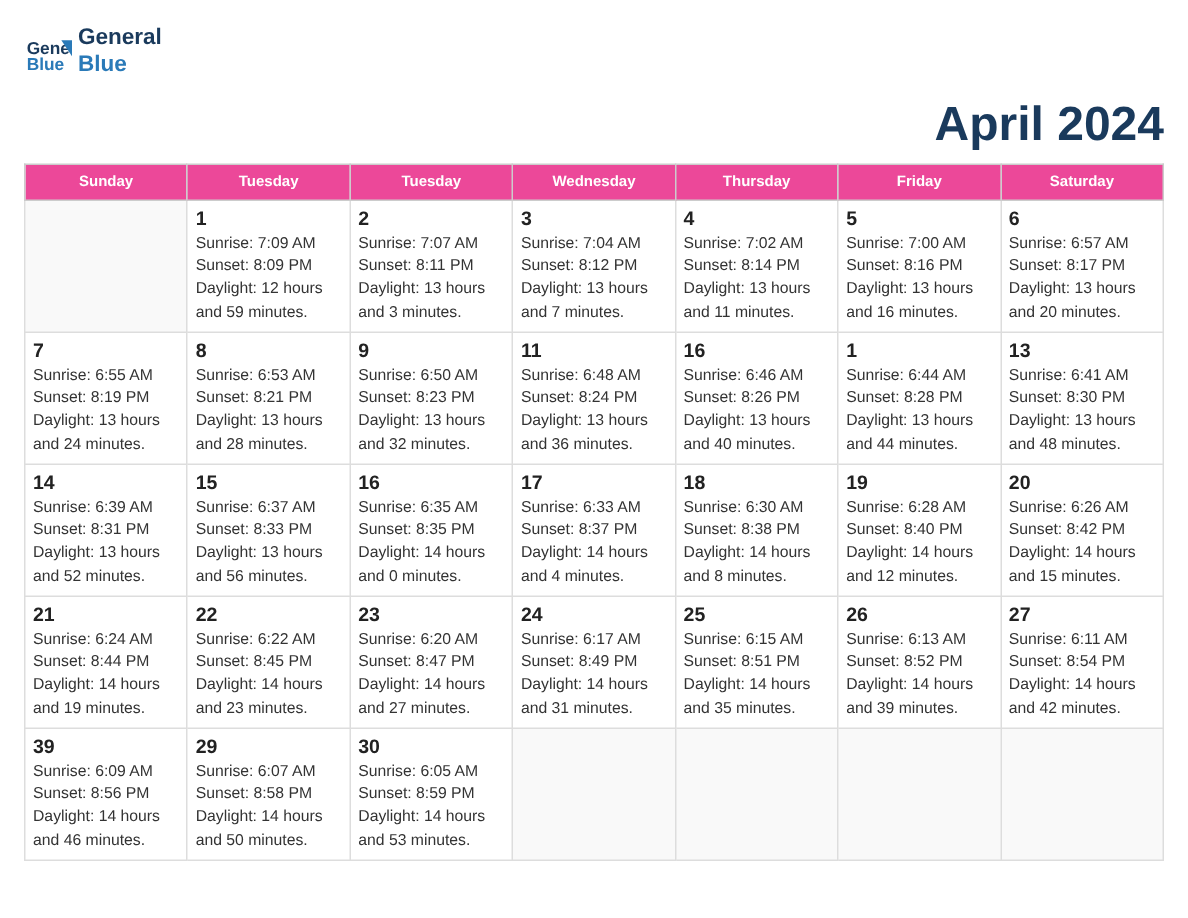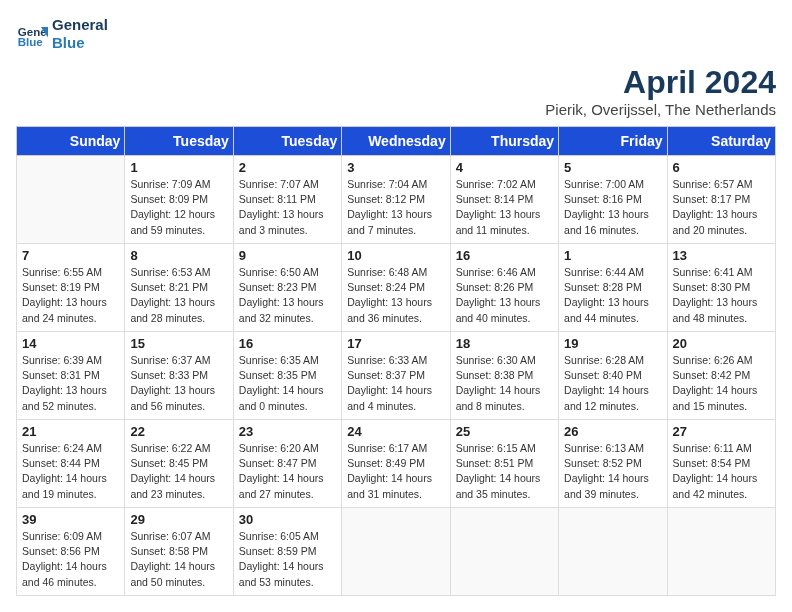--- a/index.html
+++ b/index.html
@@ -35,25 +35,25 @@
     .location {
       font-size: 15px;
       color: #444;
     }
     table {
       width: 100%;
       border-collapse: collapse;
       font-size: 11px;
     }
     thead tr th {
-      background: #1d4ed8;
+      background: #ec4899;
       color: #fff;
       padding: 6px 4px;
-      text-align: right;
-      font-size: 14px;
+      text-align: center;
+      font-size: 10px;
       font-weight: bold;
       border: 1px solid #ccc;
     }
     tbody tr td {
       border: 1px solid #ddd;
       vertical-align: top;
       padding: 4px 5px;
       min-height: 80px;
       height: 88px;
       width: calc(100% / 7);
@@ -86,21 +86,20 @@
     </svg>
     <div>
       <div style="font-size:15px;font-weight:bold;color:#1a3a5c;line-height:1.2;">
         <span style="color:#1a3a5c;">General</span><br>
         <span style="color:#2a7ab8;">Blue</span>
       </div>
     </div>
   </div>
   <div class="title-block">
     <div class="month-title">April 2024</div>
-    <div class="location">Pierik, Overijssel, The Netherlands</div>
   </div>
 </div>
 
 <table>
   <thead>
     <tr id="col-headers">
         <th>Sunday</th>
         <th>Tuesday</th>
         <th>Tuesday</th>
         <th>Wednesday</th>
@@ -144,21 +143,21 @@
         </td>
         <td>
           <div class="day-num">8</div>
           <div class="day-info">Sunrise: 6:53 AM<br>Sunset: 8:21 PM<br>Daylight: 13 hours<br>and 28 minutes.</div>
         </td>
         <td>
           <div class="day-num">9</div>
           <div class="day-info">Sunrise: 6:50 AM<br>Sunset: 8:23 PM<br>Daylight: 13 hours<br>and 32 minutes.</div>
         </td>
         <td>
-          <div class="day-num">10</div>
+          <div class="day-num">11</div>
           <div class="day-info">Sunrise: 6:48 AM<br>Sunset: 8:24 PM<br>Daylight: 13 hours<br>and 36 minutes.</div>
         </td>
         <td>
           <div class="day-num">16</div>
           <div class="day-info">Sunrise: 6:46 AM<br>Sunset: 8:26 PM<br>Daylight: 13 hours<br>and 40 minutes.</div>
         </td>
         <td>
           <div class="day-num">1</div>
           <div class="day-info">Sunrise: 6:44 AM<br>Sunset: 8:28 PM<br>Daylight: 13 hours<br>and 44 minutes.</div>
         </td>

